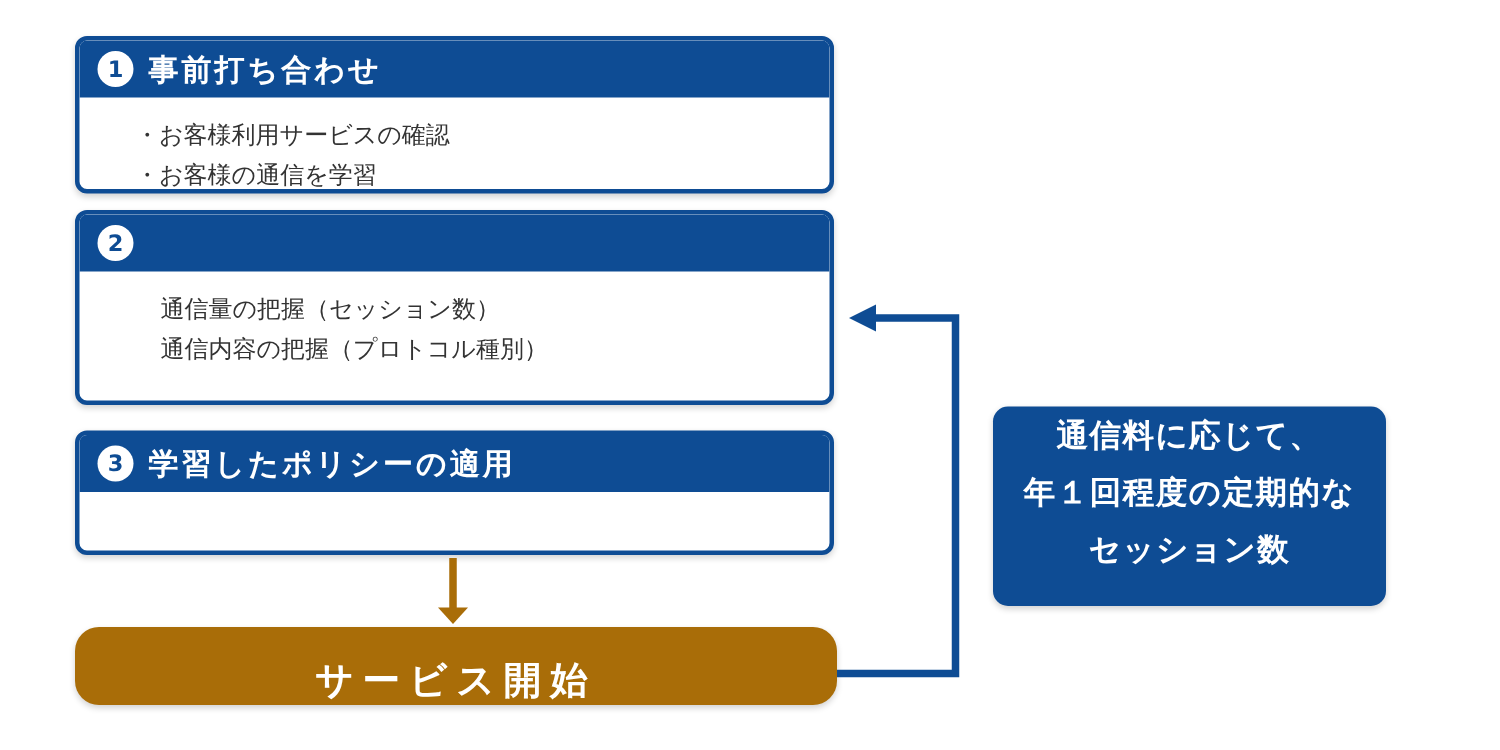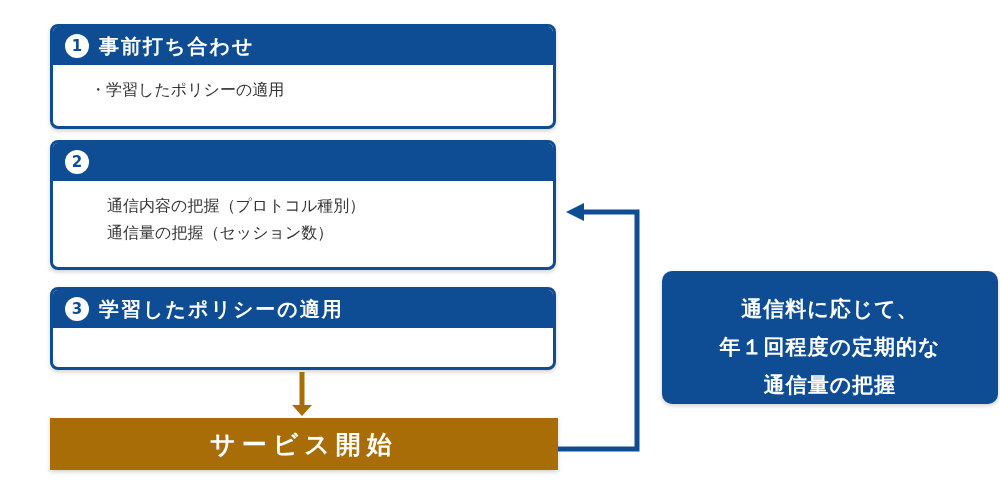--- a/index.html
+++ b/index.html
@@ -75,44 +75,44 @@
     color:var(--body-text);
     white-space:nowrap;
   }
   .line.cont{padding-left:17px;}
   
   .service-box{
     position:absolute;
     left:50px;top:418px;
     width:508px;height:52px;
     background:var(--accent-orange);
-    border-radius:0;
+    border-radius:16px;
     box-shadow:0 2px 4px rgba(0,0,0,0.18);
     display:flex;
-    align-items:center;
+    align-items:flex-end;
     justify-content:center;
   }
   .service-label{
     color:#ffffff;
     font-size:25px;
     font-weight:bold;
     letter-spacing:6px;
     white-space:nowrap;
   }
   
   .note-box{
     position:absolute;
     left:662px;top:271px;
-    width:336px;height:133px;
+    width:262px;height:133px;
     background:var(--primary-blue);
     border-radius:10px;
     box-shadow:0 2px 4px rgba(0,0,0,0.18);
     display:flex;
     flex-direction:column;
-    justify-content:flex-end;
+    justify-content:flex-start;
     text-align:center;
   }
   .note-line{
     color:#ffffff;
     font-size:21px;
     font-weight:bold;
     line-height:38px;
     letter-spacing:1px;
     white-space:nowrap;
   }
@@ -128,49 +128,50 @@
 <body>
 
 <div class="canvas">
 
   <section class="step step-1">
     <header class="step-header">
       <span class="num-circle">1</span>
       <h2 class="step-title">事前打ち合わせ</h2>
     </header>
     <div class="step-body">
-      <p class="line">・学習したポリシーの適用</p>
+      <p class="line">・お客様利用サービスの確認</p>
+      <p class="line">・お客様の通信を学習</p>
     </div>
   </section>
 
   <section class="step step-2">
     <header class="step-header">
       <span class="num-circle">2</span>
     </header>
     <div class="step-body">
+      <p class="line cont">通信量の把握（セッション数）</p>
       <p class="line cont">通信内容の把握（プロトコル種別）</p>
-      <p class="line cont">通信量の把握（セッション数）</p>
     </div>
   </section>
 
   <section class="step step-3">
     <header class="step-header">
       <span class="num-circle">3</span>
       <h2 class="step-title">学習したポリシーの適用</h2>
     </header>
   </section>
 
   <div class="service-box">
     <span class="service-label">サービス開始</span>
   </div>
 
   <div class="note-box">
     <p class="note-line">通信料に応じて、</p>
     <p class="note-line">年１回程度の定期的な</p>
-    <p class="note-line">通信量の把握</p>
+    <p class="note-line">セッション数</p>
   </div>
 
   <svg class="arrows" width="1000" height="500" viewBox="0 0 1000 500" xmlns="http://www.w3.org/2000/svg">
 
     <path d="M302 372 L302 406" fill="none" stroke-width="5" stroke="#a96d08"></path>
     <polygon points="302,416 292,405 312,405" fill="#a96d08"></polygon>
 
     <path d="M558 449 L637 449 L637 212 L584 212" fill="none" stroke-width="5" stroke="#0e4c94"></path>
     <polygon points="566,212 584,203 584,221" fill="#0e4c94"></polygon>
   </svg>

